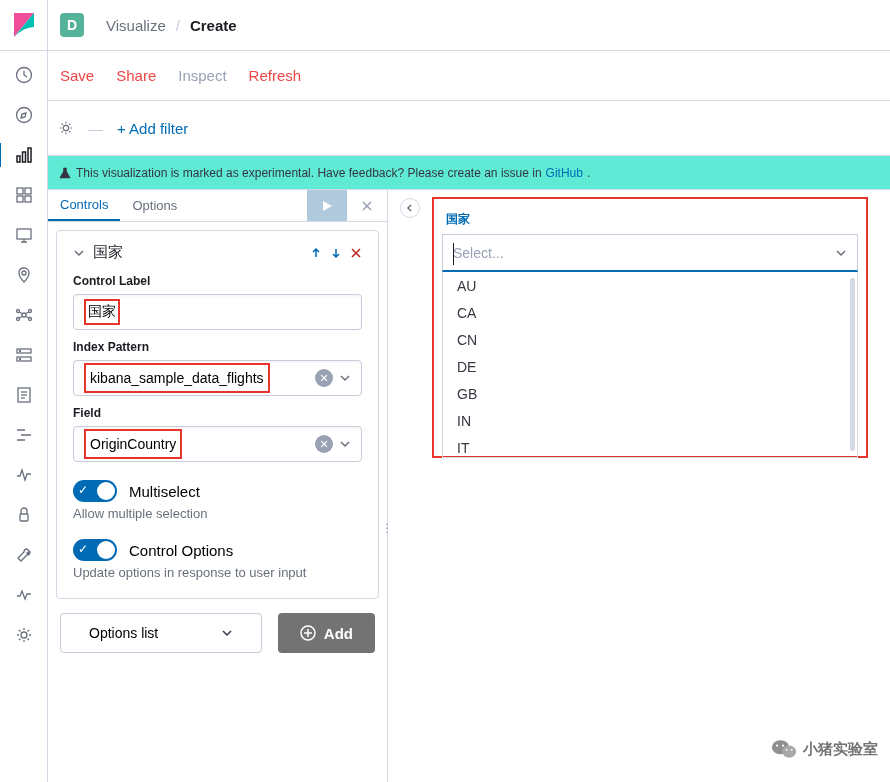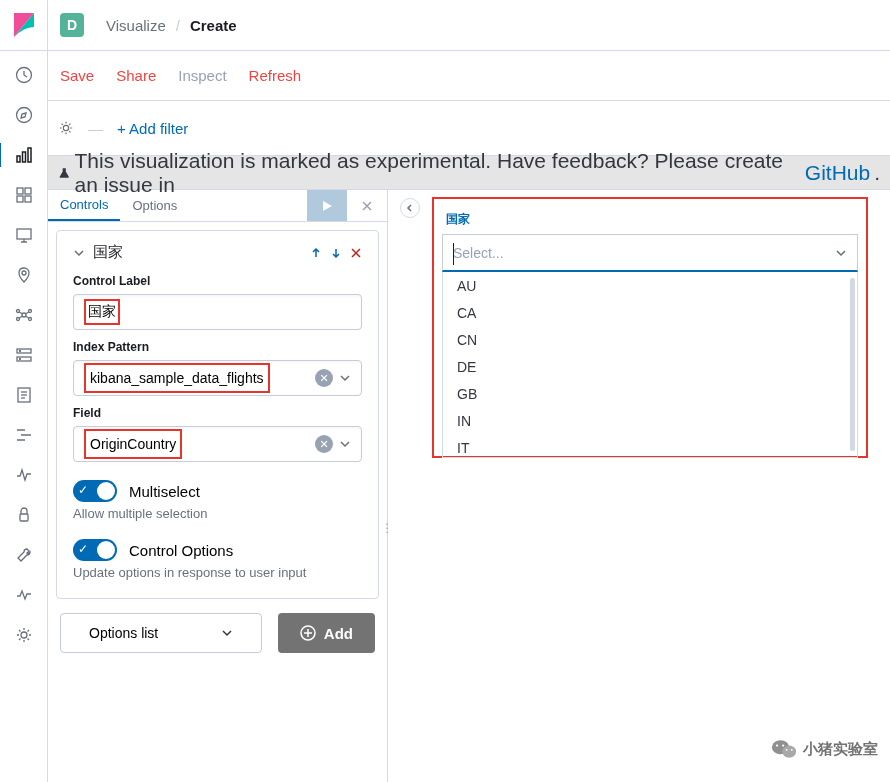--- a/index.html
+++ b/index.html
@@ -25,21 +25,21 @@
 .subbar a { color: #ef4444; cursor: pointer; padding: 4px; }
 .subbar a.disabled { color: #98a2b3; cursor: default; }
 
 
 .filterbar { position: absolute; left: 48px; right: 0; top: 101px; height: 54px; display: flex; align-items: center; padding: 0 10px; gap: 14px; font-size: 15px; }
 .filterbar .gear { color: #69707d; }
 .filterbar .dash { color: #c4cdd9; }
 .filterbar a { color: #006bb4; cursor: pointer; }
 
 
-.banner { position: absolute; left: 48px; right: 0; top: 155px; height: 35px; background: #e5e5e5; border-top: 1px solid #d3dae6; border-bottom: 1px solid #d3dae6; display: flex; align-items: center; padding: 0 10px; font-size: 21px; color: #343741; gap: 4px;}
+.banner { position: absolute; left: 48px; right: 0; top: 155px; height: 35px; background: #5eead4; border-top: 1px solid #d3dae6; border-bottom: 1px solid #d3dae6; display: flex; align-items: center; padding: 0 10px; font-size: 12px; color: #343741; gap: 4px;}
 .banner a { color: #006bb4; }
 
 
 .editor { position: absolute; left: 48px; top: 190px; width: 340px; bottom: 0; border-right: 1px solid #d3dae6; display: flex; flex-direction: column; }
 .tabbar { height: 32px; display: flex; align-items: stretch; border-bottom: 1px solid #d3dae6; }
 .tabbar .tab { padding: 0 12px; display: flex; align-items: center; font-size: 13px; color: #69707d; cursor: pointer; }
 .tabbar .tab.active { color: #006bb4; border-bottom: 2px solid #006bb4; }
 .tabbar .spacer { flex: 1; }
 .tabbar .play { width: 40px; background: #b0c9dd; display: flex; align-items: center; justify-content: center; }
 .tabbar .close { width: 40px; display: flex; align-items: center; justify-content: center; color: #98a2b3; }

